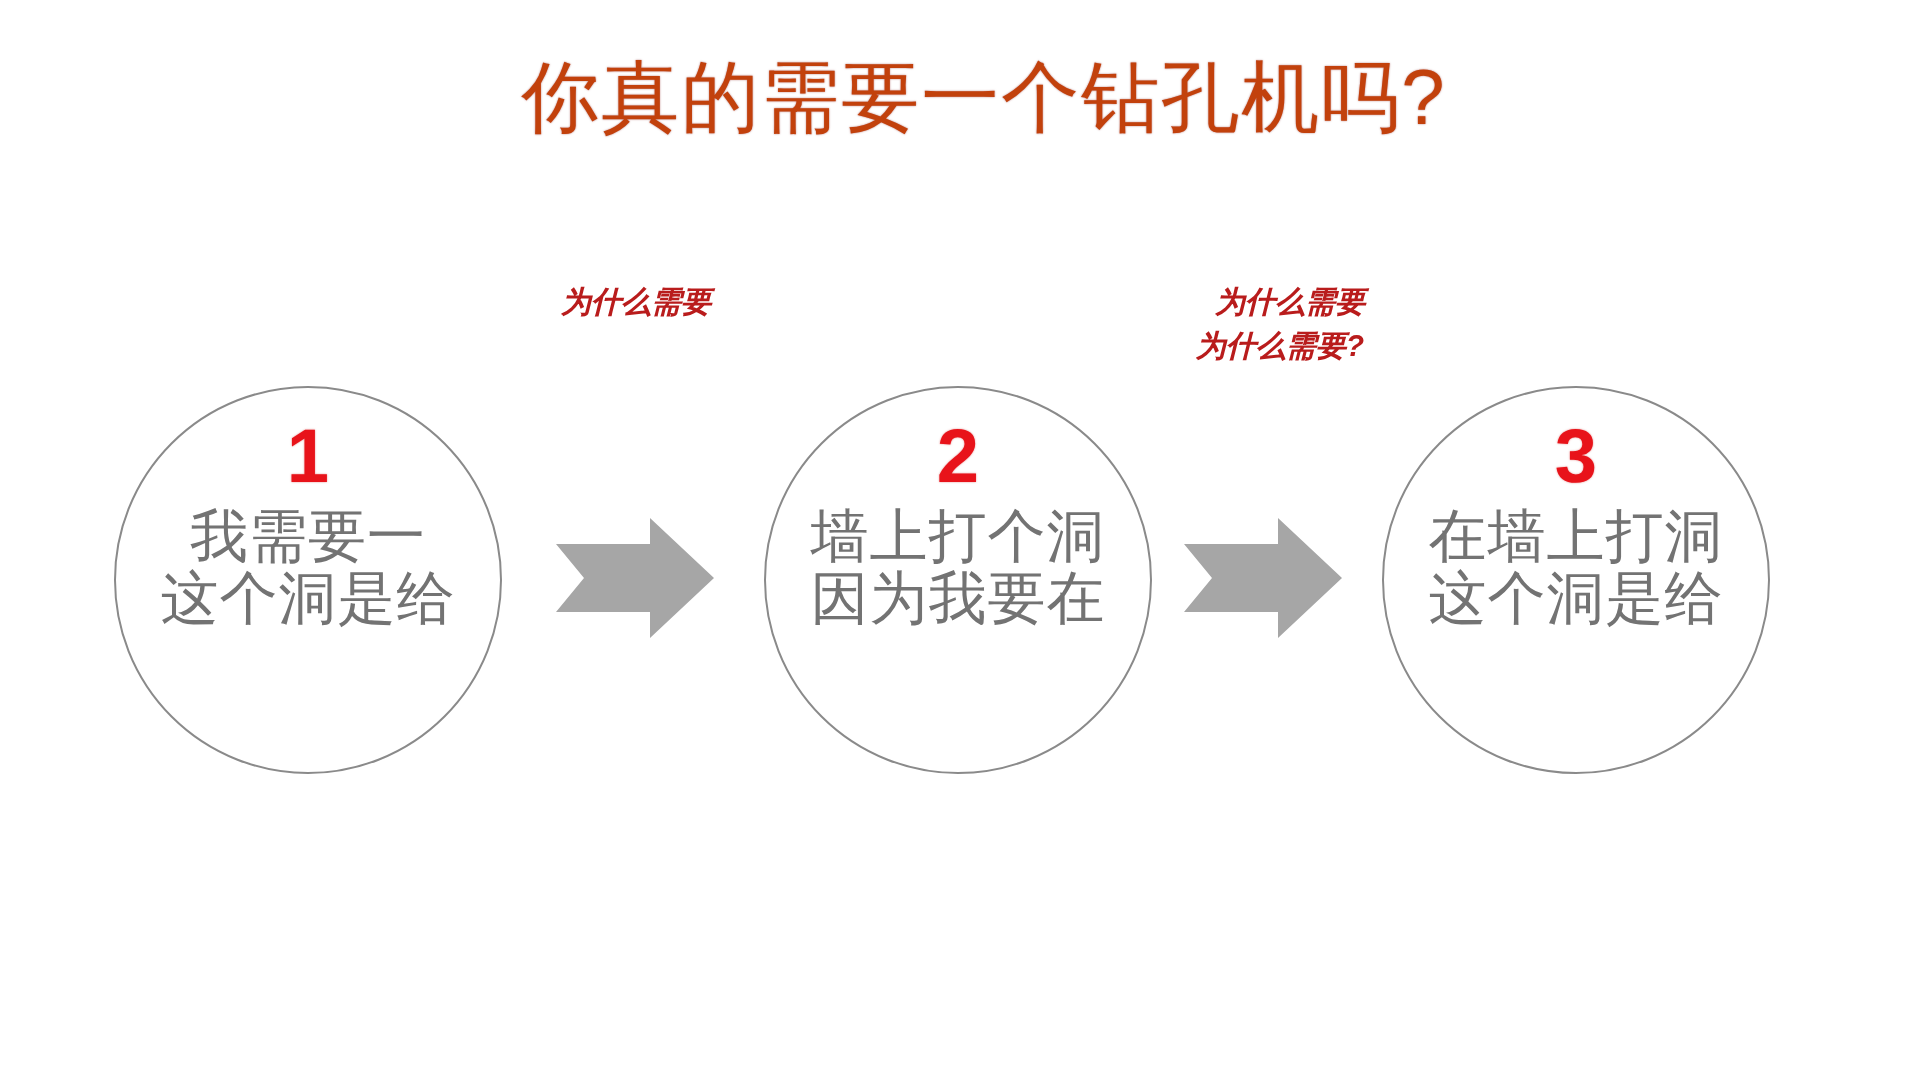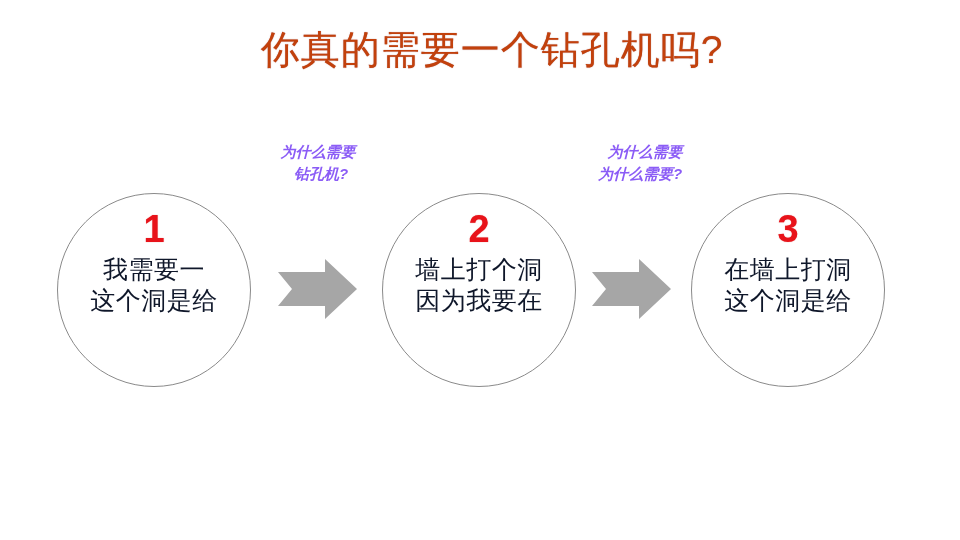--- a/index.html
+++ b/index.html
@@ -59,22 +59,22 @@
     margin-top: 14px;
     font-size: 38px;
     line-height: 42px;
     font-weight: bold;
     color: #e8131a;
     text-shadow: 0 0 1px rgba(200,0,0,0.5);
   }
   .node-body {
     margin-top: 4px;
     text-align: center;
-    color: #0f172a;
-    font-size: 25px;
+    color: #737373;
+    font-size: 29px;
     line-height: 31px;
     letter-spacing: 0.5px;
   }
   .node-line { display: block; white-space: nowrap; }
 
   
   .arrow {
     position: absolute;
     top: 258px;
     width: 80px;
@@ -85,39 +85,38 @@
   .arrow svg { display: block; width: 80px; height: 62px; }
 
   
   .annotation {
     position: absolute;
     text-align: center;
     font-style: italic;
     font-weight: bold;
     font-size: 15px;
     line-height: 22px;
-    color: #8b5cf6;
+    color: #b91c1c;
     white-space: nowrap;
   }
   #annotation-1 { left: 243px; top: 141px; width: 150px; }
   #annotation-2 { left: 556px; top: 141px; width: 168px; }
   .annotation-line { display: block; }
   #annotation-1 .annotation-line:nth-child(2) { padding-left: 6px; }
   #annotation-2 .annotation-line:nth-child(1) { padding-left: 10px; }
 </style>
 </head>
 <body>
 
 <div id="slide">
 
   <div id="title">你真的需要一个钻孔机吗?</div>
 
   <div class="annotation" id="annotation-1">
     <span class="annotation-line">为什么需要</span>
-    <span class="annotation-line">钻孔机?</span>
   </div>
 
   <div class="annotation" id="annotation-2">
     <span class="annotation-line">为什么需要</span>
     <span class="annotation-line">为什么需要?</span>
   </div>
 
   <div class="node" id="node-1">
     <div class="node-number">1</div>
     <div class="node-body">

